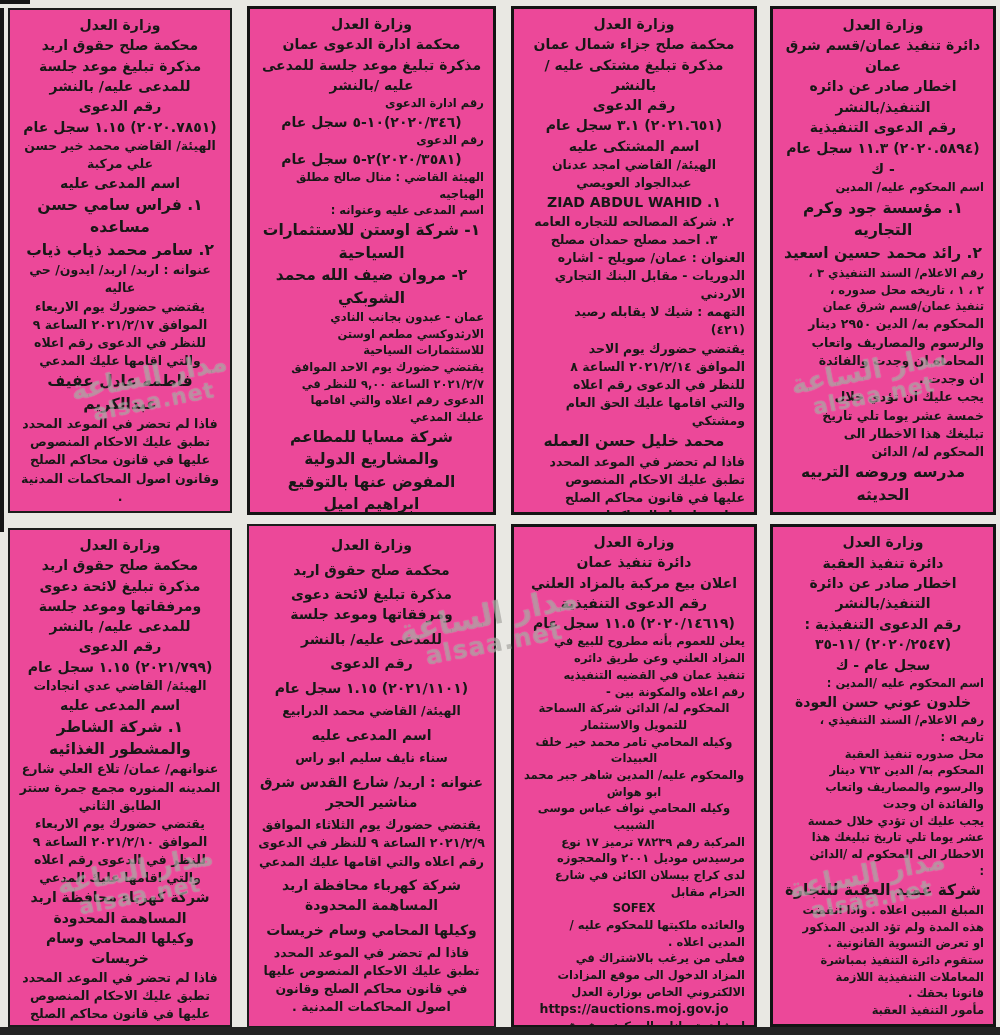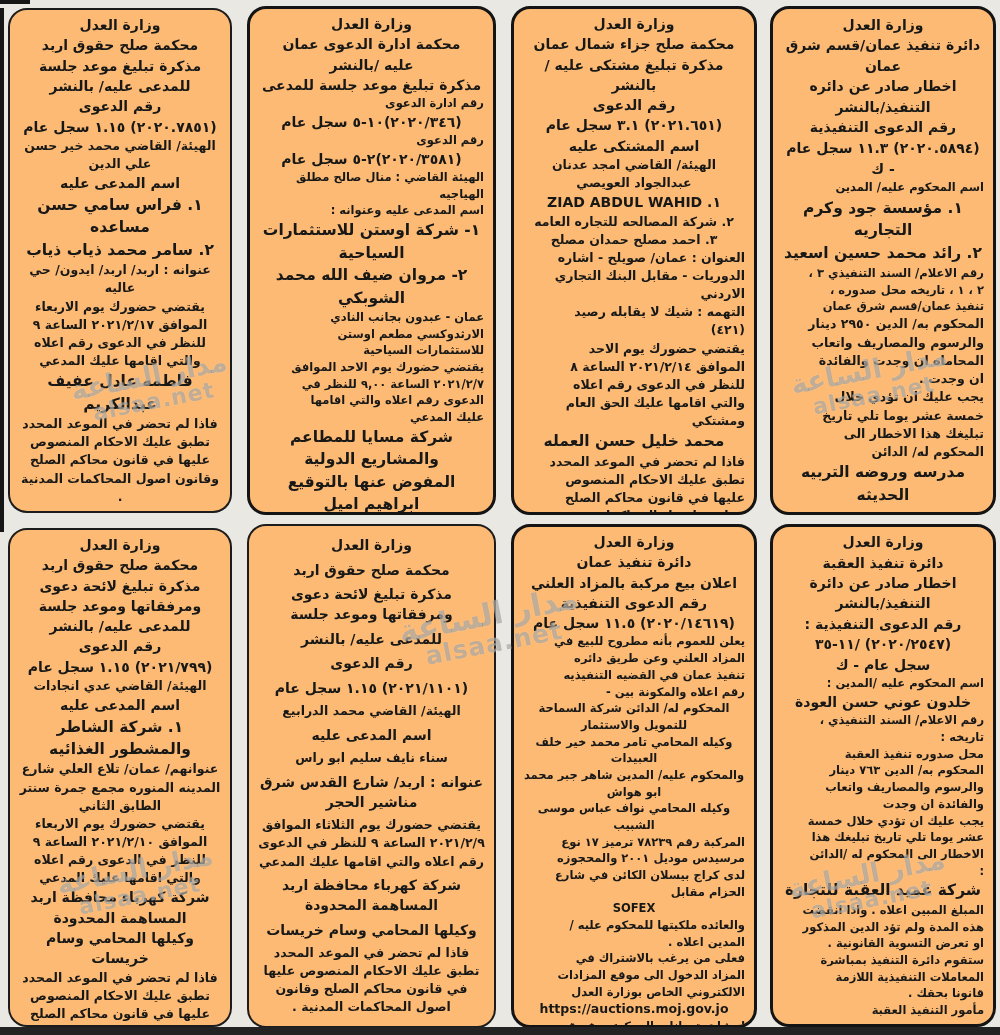--- a/index.html
+++ b/index.html
@@ -3,21 +3,21 @@
 <meta charset="utf-8">
 <style>
   html,body{margin:0;padding:0;}
   body{
     width:1000px;height:1035px;position:relative;overflow:hidden;
     background:#e9e8e3;
     font-family:"DejaVu Sans", sans-serif;
     font-weight:700;color:#181817;
   }
   .notice{
-    position:absolute;background:#fdba74;box-sizing:border-box;overflow:hidden;border-radius:19px;
+    position:absolute;background:#ec4899;box-sizing:border-box;overflow:hidden;
   }
   .plain{border:2px solid #1c1c1c;}
   .fancy{border:3px solid #141414;}
   .content{
     direction:rtl;height:100%;box-sizing:border-box;padding:5px 9px;
     display:flex;flex-direction:column;justify-content:space-evenly;
   }
   .line{line-height:1.45;}
   .a-c{text-align:center;}
   .a-r{text-align:right;margin-left:20px;}
@@ -68,40 +68,40 @@
 
 <div class="notice plain n0">
   <i class="cr tl"></i>
     <i class="cr tr"></i>
   <div class="content">
       <div class="line s-lg a-c">وزارة العدل</div>
       <div class="line s-lg a-c">محكمة صلح حقوق اربد</div>
       <div class="line s-lg a-c">مذكرة تبليغ موعد جلسة للمدعى عليه/ بالنشر</div>
       <div class="line s-lg a-c">رقم الدعوى</div>
       <div class="line s-lg a-c">‭١.١٥ (٢٠٢٠.٧٨٥١)‬ سجل عام</div>
-      <div class="line s-md a-c">الهيئة/ القاضي محمد خير حسن علي الدين</div>
+      <div class="line s-md a-c">الهيئة/ القاضي محمد خير حسن علي مركبة</div>
       <div class="line s-lg a-c">اسم المدعى عليه</div>
       <div class="line s-xl a-c">١. فراس سامي حسن مساعده</div>
       <div class="line s-xl a-c">٢. سامر محمد ذياب ذياب</div>
       <div class="line s-md a-c">عنوانه : اربد/ اربد/ ايدون/ حي عاليه</div>
       <div class="line s-md a-c">يقتضي حضورك يوم الاربعاء الموافق ٢٠٢١/٢/١٧ الساعة ٩ للنظر في الدعوى رقم اعلاه والتي اقامها عليك المدعي</div>
       <div class="line s-xl a-c">فاطمه عادل عفيف عبدالكريم</div>
       <div class="line s-md a-c">فاذا لم تحضر في الموعد المحدد تطبق عليك الاحكام المنصوص عليها في قانون محاكم الصلح وقانون اصول المحاكمات المدنية .</div>
     </div>
 </div>
 <div class="notice fancy n1">
   <i class="cr tl"></i>
     <i class="cr tr"></i>
     <i class="cr bl"></i>
     <i class="cr br"></i>
   <div class="content">
       <div class="line s-lg a-c">وزارة العدل</div>
       <div class="line s-lg a-c">محكمة ادارة الدعوى عمان</div>
+      <div class="line s-lg a-c">مذكرة تبليغ موعد جلسة للمدعى</div>
       <div class="line s-lg a-c">عليه /بالنشر</div>
-      <div class="line s-lg a-c">مذكرة تبليغ موعد جلسة للمدعى</div>
       <div class="line s-sm a-r">رقم ادارة الدعوى</div>
       <div class="line s-lg a-c">‭٥-١٠(٢٠٢٠/٣٤٦)‬ سجل عام</div>
       <div class="line s-sm a-r">رقم الدعوى</div>
       <div class="line s-lg a-c">‭٥-٢(٢٠٢٠/٣٥٨١)‬ سجل عام</div>
       <div class="line s-sm a-r">الهيئة القاضي : منال صالح مطلق الهياجيه</div>
       <div class="line s-sm a-r">اسم المدعى عليه وعنوانه :</div>
       <div class="line s-xl a-c">١- شركة اوستن للاستثمارات السياحية</div>
       <div class="line s-xl a-c">٢- مروان ضيف الله محمد الشوبكي</div>
       <div class="line s-sm a-r">عمان - عبدون بجانب النادي الارثدوكسي مطعم اوستن للاستثمارات السياحية</div>
       <div class="line s-sm a-r">يقتضي حضورك يوم الاحد الموافق ٢٠٢١/٢/٧ الساعة ٩,٠٠ للنظر في الدعوى رقم اعلاه والتي اقامها عليك المدعي</div>

